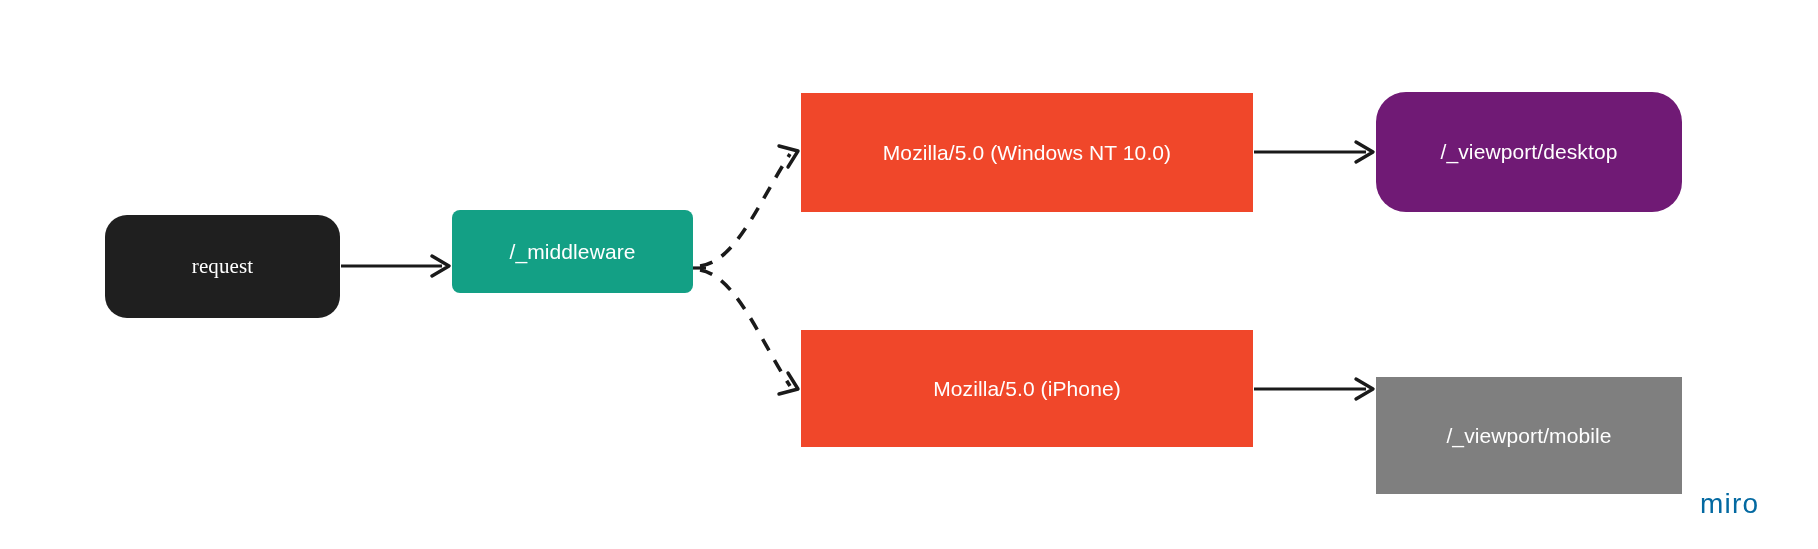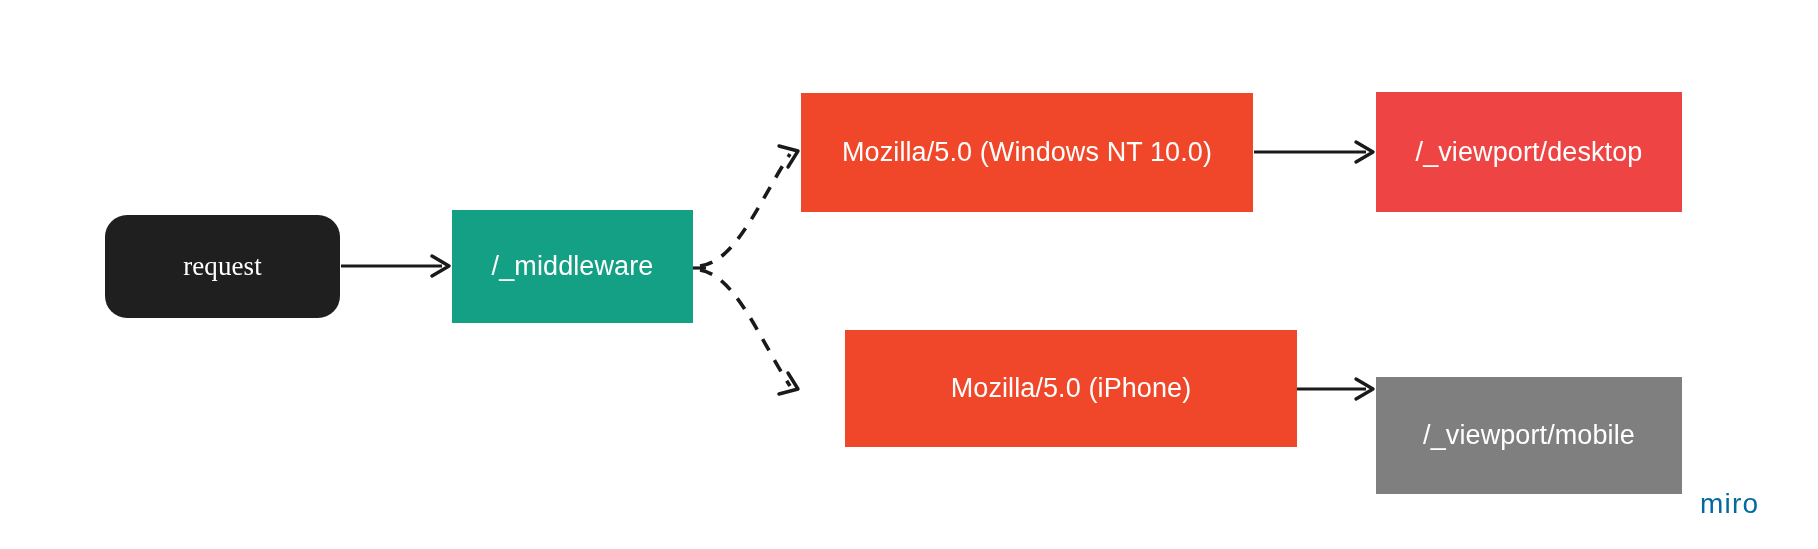--- a/index.html
+++ b/index.html
@@ -19,44 +19,44 @@
     background: #ffffff;
     overflow: hidden;
   }
   .node {
     position: absolute;
     display: flex;
     align-items: center;
     justify-content: center;
     box-sizing: border-box;
     color: #ffffff;
-    font-size: 27px;
+    font-size: 21px;
     font-weight: 400;
     letter-spacing: 0.1px;
     line-height: 1.2;
     text-align: center;
     padding: 4px 10px;
     white-space: nowrap;
   }
   
   #node-request {
     left: 105px;  top: 215px;  width: 235px; height: 103px;
     border-radius: 22px;
   }
   #node-middleware {
-    left: 452px;  top: 210px;  width: 241px; height: 113px;
+    left: 452px;  top: 210px;  width: 241px; height: 83px; border-radius: 8px;
   }
   #node-ua-desktop {
     left: 801px;  top: 93px;   width: 452px; height: 119px;
   }
   #node-viewport-desktop {
     left: 1376px; top: 92px;   width: 306px; height: 120px;
   }
   #node-ua-mobile {
-    left: 801px;  top: 330px;  width: 452px; height: 117px; margin-left: 44px;
+    left: 801px;  top: 330px;  width: 452px; height: 117px;
   }
   #node-viewport-mobile {
     left: 1376px; top: 330px;  width: 306px; height: 117px; margin-top: 47px;
   }
   
   #connectors {
     position: absolute;
     left: 0;
     top: 0;
     width: 1818px;
@@ -135,21 +135,21 @@
   </div>
 
   <div class="node" id="node-middleware" style="background:#13a085;">
     <span>/_middleware</span>
   </div>
 
   <div class="node" id="node-ua-desktop" style="background:#f0472a;">
     <span>Mozilla/5.0 (Windows NT 10.0)</span>
   </div>
 
-  <div class="node" id="node-viewport-desktop" style="background:#ef4444;">
+  <div class="node" id="node-viewport-desktop" style="background:#701a75;border-radius:30px;">
     <span>/_viewport/desktop</span>
   </div>
 
   <div class="node" id="node-ua-mobile" style="background:#f0472a;">
     <span>Mozilla/5.0 (iPhone)</span>
   </div>
 
   <div class="node" id="node-viewport-mobile" style="background:#7f7f7f;">
     <span>/_viewport/mobile</span>
   </div>

